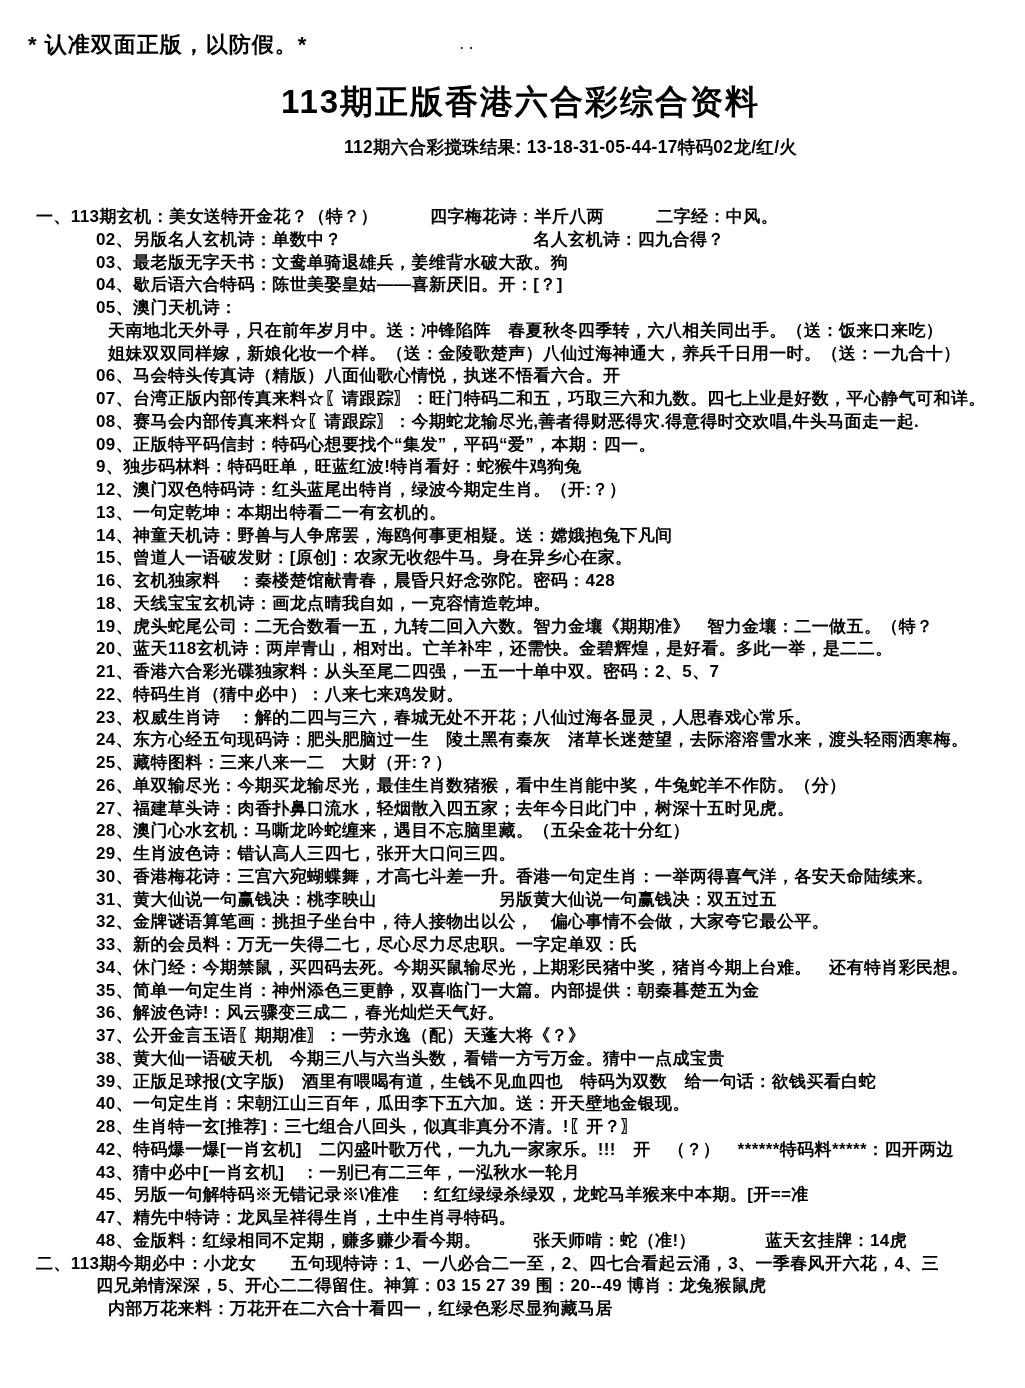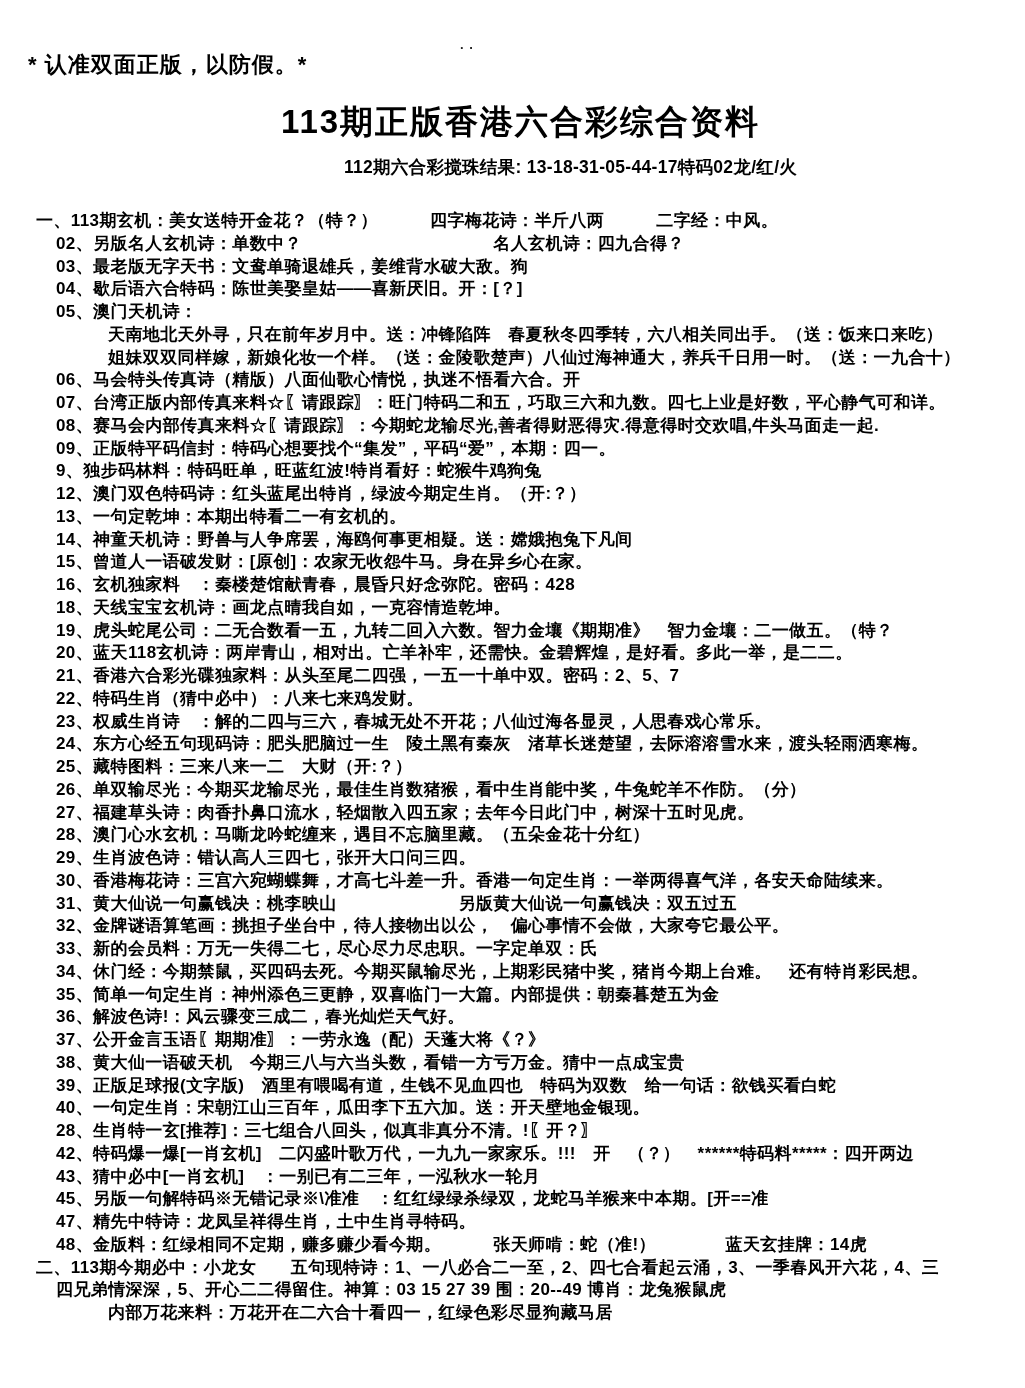--- a/index.html
+++ b/index.html
@@ -7,42 +7,42 @@
     position:relative;
     width:1025px; height:1388px;
     margin:0 auto;
     background:#ffffff;
     color:#000000;
     font-family:"Liberation Sans", sans-serif;
     overflow:hidden;
   }
   .notice {
     padding-top:30px; padding-left:28px;
-    font-size:22px; font-weight:bold; letter-spacing:1px;margin-top:20px;
+    font-size:22px; font-weight:bold; letter-spacing:1px;
   }
   .stray {
     position:absolute; left:460px; top:40px;
     font-size:13px; font-weight:bold; letter-spacing:5px; color:#222;
   }
   .title {
     margin-top:20px; text-align:center; transform:translateX(8px);
     font-size:33px; font-weight:bold; letter-spacing:2px;
   }
   .result {
     margin-top:10px; text-align:center; transform:translateX(58px);
     font-size:17.5px; font-weight:bold; letter-spacing:0.3px;
   }
-  .lines { margin-top:31px; }
+  .lines { margin-top:47px; }
   .line {
     height:22.75px; line-height:22.75px;
     font-size:17px; font-weight:600; letter-spacing:0.4px;
     white-space:pre; overflow:hidden;
   }
   .ind0 { padding-left:36px; }
-  .ind1 { padding-left:56px; }
+  .ind1 { padding-left:96px; }
   .ind2 { padding-left:108px; }
 </style>
 </head>
 <body>
 
 <div class="page">
   <div class="notice">* 认准双面正版，以防假。*</div>
   <div class="stray">··</div>
   <div class="title">113期正版香港六合彩综合资料</div>
   <div class="result">112期六合彩搅珠结果: 13-18-31-05-44-17特码02龙/红/火</div>

